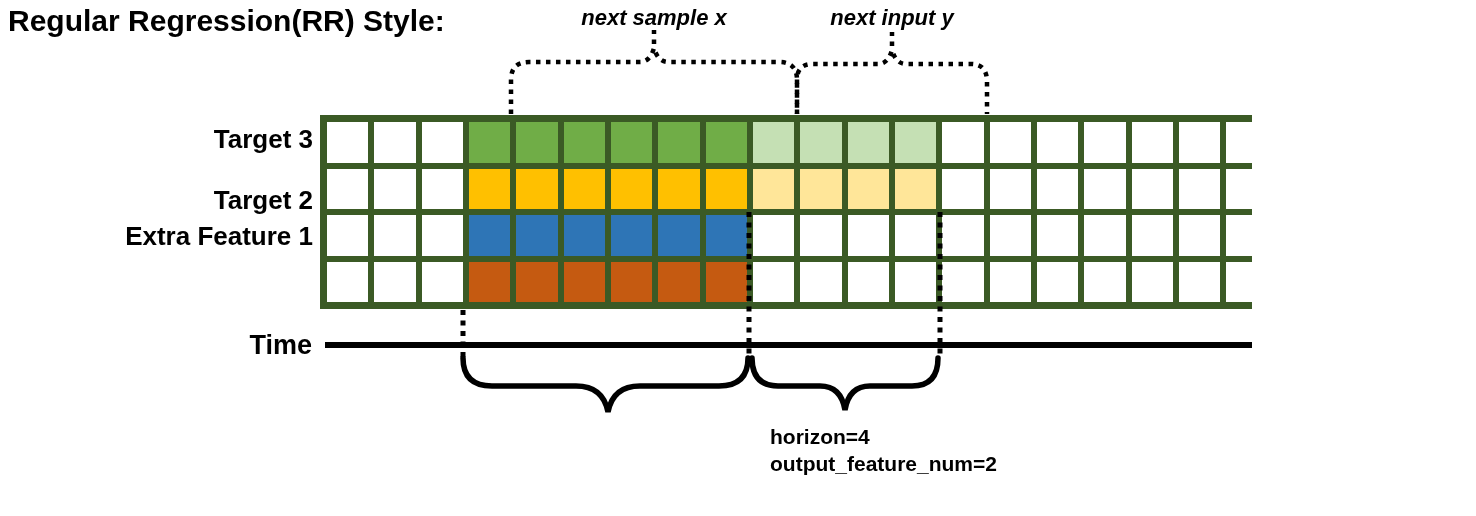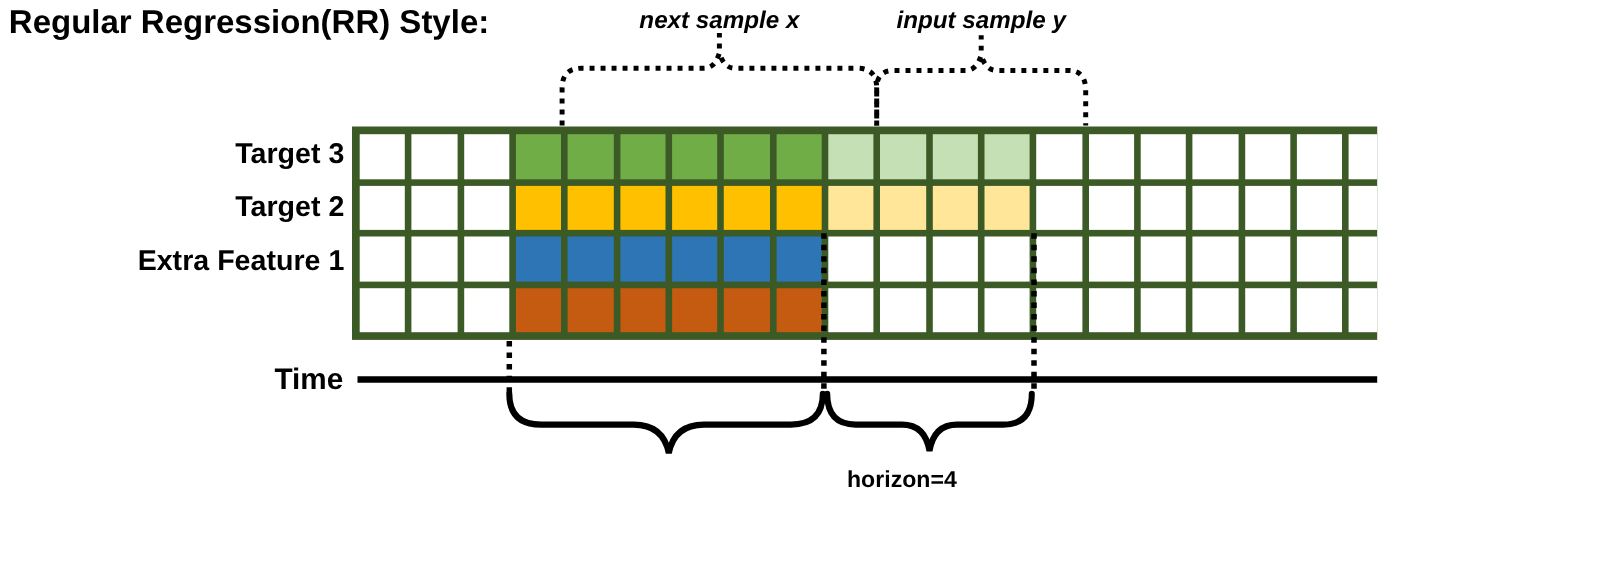--- a/index.html
+++ b/index.html
@@ -25,24 +25,24 @@
   svg path,svg line{fill:none;stroke:#000;}
 </style>
 </head>
 <body>
 
 <div id="stage">
 
   <div id="page-title" class="abs">Regular Regression(RR) Style:</div>
 
   <div class="abs toplabel" id="next-sample-x-label">next sample x</div>
-  <div class="abs toplabel" id="next-sample-y-label">input sample y</div>
+  <div class="abs toplabel" id="next-sample-y-label">next input y</div>
 
   <div class="abs row-label" style="top:115px">Target 3</div>
-  <div class="abs row-label" style="top:163px">Target 2</div>
+  <div class="abs row-label" style="top:176px">Target 2</div>
   <div class="abs row-label" style="top:212.4px">Extra Feature 1</div>
 
   <div id="grid" class="abs" style="background: rgb(59, 90, 37);">
       <div class="cell" style="background: rgb(255, 255, 255);"></div>
       <div class="cell" style="background: rgb(255, 255, 255);"></div>
       <div class="cell" style="background: rgb(255, 255, 255);"></div>
       <div class="cell" style="background: rgb(112, 173, 71);"></div>
       <div class="cell" style="background: rgb(112, 173, 71);"></div>
       <div class="cell" style="background: rgb(112, 173, 71);"></div>
       <div class="cell" style="background: rgb(112, 173, 71);"></div>
@@ -153,15 +153,16 @@
 
     <line x1="325" y1="345" x2="1446" y2="345" stroke-width="6"></line>
     <polygon points="1446,334 1471,345 1446,356" fill="#000" stroke="none"></polygon>
 
     <path d="M 463 358 Q 463 386 492 386 L 576 386 Q 603 386 608 412 Q 613 386 640 386 L 719 386 Q 748 386 748 358" stroke-width="5.5" stroke-linecap="round"></path>
     <path d="M 752 358 Q 752 386 778 386 L 820 386 Q 841 386 845 410 Q 849 386 870 386 L 912 386 Q 938 386 938 358" stroke-width="5.5" stroke-linecap="round"></path>
   </svg>
 
   <div id="output-note" class="abs note">
     <div>horizon=4</div>
+    <div>output_feature_num=2</div>
   </div>
 
 </div>
 
 </body></html>

